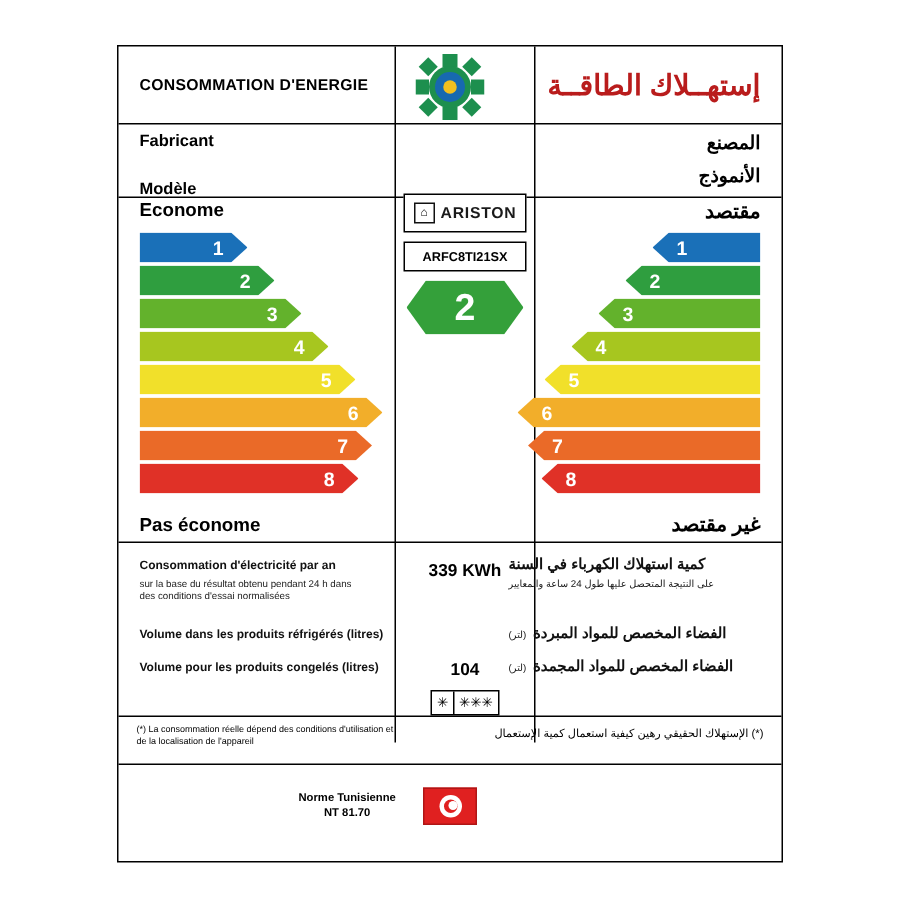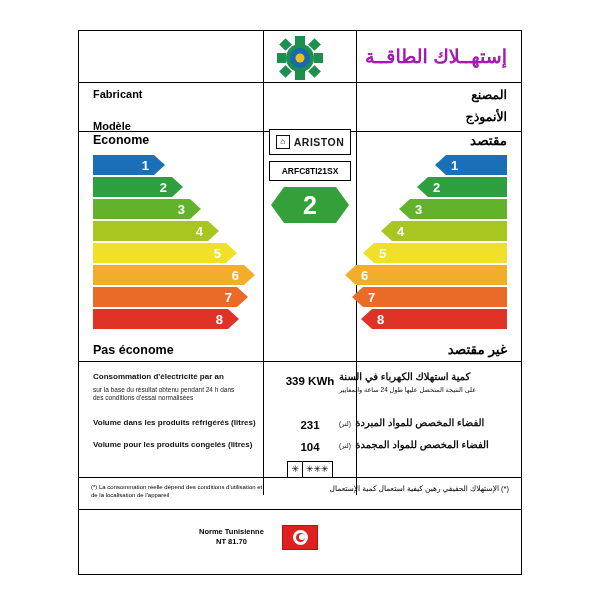--- a/index.html
+++ b/index.html
@@ -43,21 +43,21 @@
     font-weight: bold;
     letter-spacing: .2px;
     color: #000;
   }
   .header-ar {
     position: absolute;
     right: 14px;
     top: 14px;
     font-size: 19px;
     font-weight: bold;
-    color: #a21caf;
+    color: #b91c1c;
     direction: rtl;
   }
   .logo {
     position: absolute;
     left: 50%;
     transform: translateX(-50%);
     top: 5px;
     width: 46px;
     height: 44px;
   }
@@ -292,20 +292,21 @@
   }
 </style>
 </head>
 <body>
 
 <div id="label">
 
   <div class="center-col" style="top:0; height:464px;"></div>
 
   <div class="header row-sep">
+    <div class="header-fr">CONSOMMATION D'ENERGIE</div>
     <div class="logo">
       <svg viewBox="0 0 46 44" width="46" height="44">
         <g fill="#1d8f4e">
           <rect x="18" y="0" width="10" height="9"></rect>
           <rect x="18" y="35" width="10" height="9"></rect>
           <rect x="0" y="17" width="9" height="10"></rect>
           <rect x="37" y="17" width="9" height="10"></rect>
           <rect x="4" y="4" width="9" height="9" transform="rotate(45 8.5 8.5)"></rect>
           <rect x="33" y="4" width="9" height="9" transform="rotate(45 37.5 8.5)"></rect>
           <rect x="4" y="31" width="9" height="9" transform="rotate(45 8.5 35.5)"></rect>
@@ -410,23 +411,20 @@
       <span class="val">339 KWh</span>
     </div>
     <div class="d-right" style="top:8px;">
       <div class="albl">كمية استهلاك الكهرباء في السنة</div>
       <div class="albl sub" style="margin-top:3px;">على النتيجة المتحصل عليها طول 24 ساعة والمعايير</div>
     </div>
 
     <div class="d-left" style="top:56px;">
       <div class="lbl">Volume dans les produits réfrigérés (litres)</div>
     </div>
-    <div class="d-mid" style="top:53px;">
-      <span class="val">231</span>
-    </div>
     <div class="d-right" style="top:50px;">
       <span class="albl">الفضاء المخصص للمواد المبردة</span>
       <span class="albl sub">(لتر)</span>
     </div>
 
     <div class="d-left" style="top:78px;">
       <div class="lbl">Volume pour les produits congelés (litres)</div>
     </div>
     <div class="d-mid" style="top:75px;">
       <span class="val">104</span>

